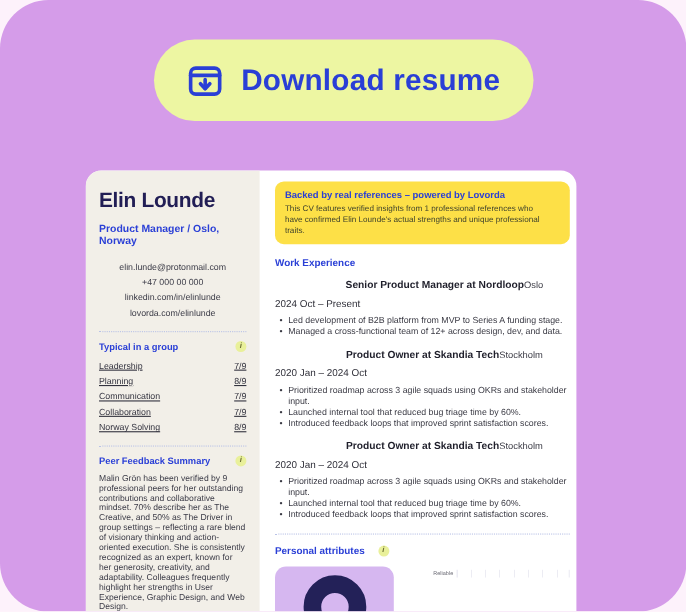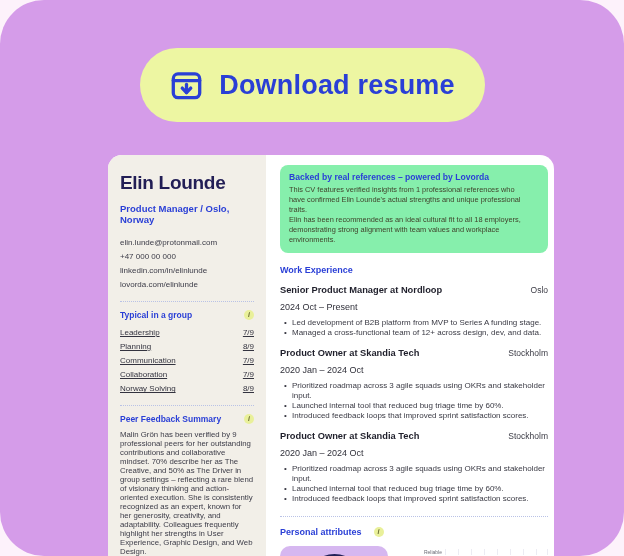--- a/index.html
+++ b/index.html
@@ -1,53 +1,53 @@
 <!DOCTYPE html>
 <html><head>
 <meta charset="utf-8">
 <style>
   html,body { margin:0; padding:0; background:#fdf2fb; font-family:"Liberation Sans", sans-serif; }
   .stage { position:relative; width:624px; height:556px; overflow:hidden; background:#fdf2fb; }
   .purple-bg { position:absolute; inset:0; background:#d59ce9; border-radius:44px; }
 
   
-  .download-btn { position:absolute; left:140px; top:48px; width:345px; height:74px;
+  .download-btn { position:absolute; left:140px; top:36px; width:345px; height:74px;
     border-radius:38px; background:#edf6a2; border:none; cursor:pointer;
     display:flex; align-items:center; justify-content:center; gap:16px; }
   .download-label { color:#2a3fd6; font-size:27px; font-weight:bold; letter-spacing:.2px;
     font-family:"Liberation Sans", sans-serif; }
   .dl-icon { width:33px; height:33px; display:block; }
 
   
-  .card { position:absolute; left:108px; top:155px; width:446px; height:401px;
+  .card { position:absolute; left:78px; top:155px; width:446px; height:401px;
     border-radius:14px 14px 0 0; background:#ffffff; display:flex; overflow:hidden; }
 
   
   .sidebar { width:158px; flex:0 0 158px; background:#f2efe8; padding:12px 12px 0 12px; box-sizing:border-box; }
   .name { font-size:19px; font-weight:800; color:#221e55; margin-top:5px; letter-spacing:-0.3px; }
   .role { font-size:9.5px; font-weight:bold; color:#2a3fd6; margin-top:9px; }
-  .contacts { margin-top:11px; }
+  .contacts { margin-top:11px;text-align:center; }
   .contact { font-size:8px; color:#3b3b47; line-height:14px; }
   .sb-divider { border:none; border-top:1.5px dotted #b9c2e6; margin:9px 0 8px 0; }
   .sb-heading-row { display:flex; justify-content:space-between; }
   .sb-heading { font-size:8.5px; font-weight:bold; color:#2a3fd6; }
   .info-icon { width:10px; height:10px; border-radius:50%; background:#e9f09a; color:#6a6d33;
     font-size:7px; line-height:10px; text-align:center; font-style:italic; font-weight:bold; flex:0 0 auto; }
   .skills { margin-top:5px; }
   .skill-row { display:flex; justify-content:space-between; font-size:8px; color:#33333f; padding:2.6px 0;text-decoration:underline; }
   .feedback-text { margin-top:6px; font-size:7.8px; color:#3b3b47; line-height:9px; }
 
   
   .main { flex:1; padding:10px 10px 0 14px; box-sizing:border-box; }
-  .banner { background:#86efac; border-radius:8px; padding:7px 26px 8px 9px; }
+  .banner { background:#fde047; border-radius:8px; padding:7px 26px 8px 9px; }
   .banner-title { font-size:8.6px; font-weight:bold; color:#2a3fd6; }
   .banner-text { font-size:7.4px; color:#41442c; line-height:9.8px; margin:3px 0 0 0; }
   .main-heading { font-size:9px; font-weight:bold; color:#2a3fd6; margin-top:12px; }
   .job { margin-top:10px; }
-  .job-head { display:flex; justify-content:space-between; align-items:baseline; }
+  .job-head { display:flex; justify-content:center; align-items:baseline;margin-left:40px; }
   .job-title { font-size:9.3px; font-weight:bold; color:#1f1f2b; }
   .job-loc { font-size:8.5px; color:#3c3c46; }
   .job-dates { font-size:9px; color:#30303a; margin-top:7px; }
   .job-bullets { margin:6px 0 0 0; padding:0 0 0 12px; list-style:none; }
   .job-bullets li { font-size:8px; color:#3a3a44; line-height:10px; position:relative; }
   .job-bullets li::before { content:"•"; position:absolute; left:-8px; color:#3a3a44; }
   .main-divider { border:none; border-top:1.5px dotted #b9c2e6; margin:12px 0 0 0; }
   .attr-heading-row { display:flex; align-items:center; gap:12px; margin-top:10px; }
 
   .charts { display:flex; gap:12px; margin-top:9px; }
@@ -130,21 +130,20 @@
       </div>
       <p class="feedback-text">Malin Grön has been verified by 9 professional peers for her outstanding contributions and collaborative mindset. 70% describe her as The Creative, and 50% as The Driver in group settings – reflecting a rare blend of visionary thinking and action-oriented execution. She is consistently recognized as an expert, known for her generosity, creativity, and adaptability. Colleagues frequently highlight her strengths in User Experience, Graphic Design, and Web Design.</p>
 
     </div>
 
     <div class="main">
 
       <div class="banner">
         <div class="banner-title">Backed by real references – powered by Lovorda</div>
         <p class="banner-text">This CV features verified insights from 1 professional references who have confirmed Elin Lounde's actual strengths and unique professional traits.</p>
-        <p class="banner-text" style="margin-top:1px">Elin has been recommended as an ideal cultural fit to all 18 employers, demonstrating strong alignment with team values and workplace environments.</p>
       </div>
 
       <div class="main-heading">Work Experience</div>
 
       <div class="job">
         <div class="job-head">
           <span class="job-title">Senior Product Manager at Nordloop</span>
           <span class="job-loc">Oslo</span>
         </div>
         <div class="job-dates">2024 Oct – Present</div>

